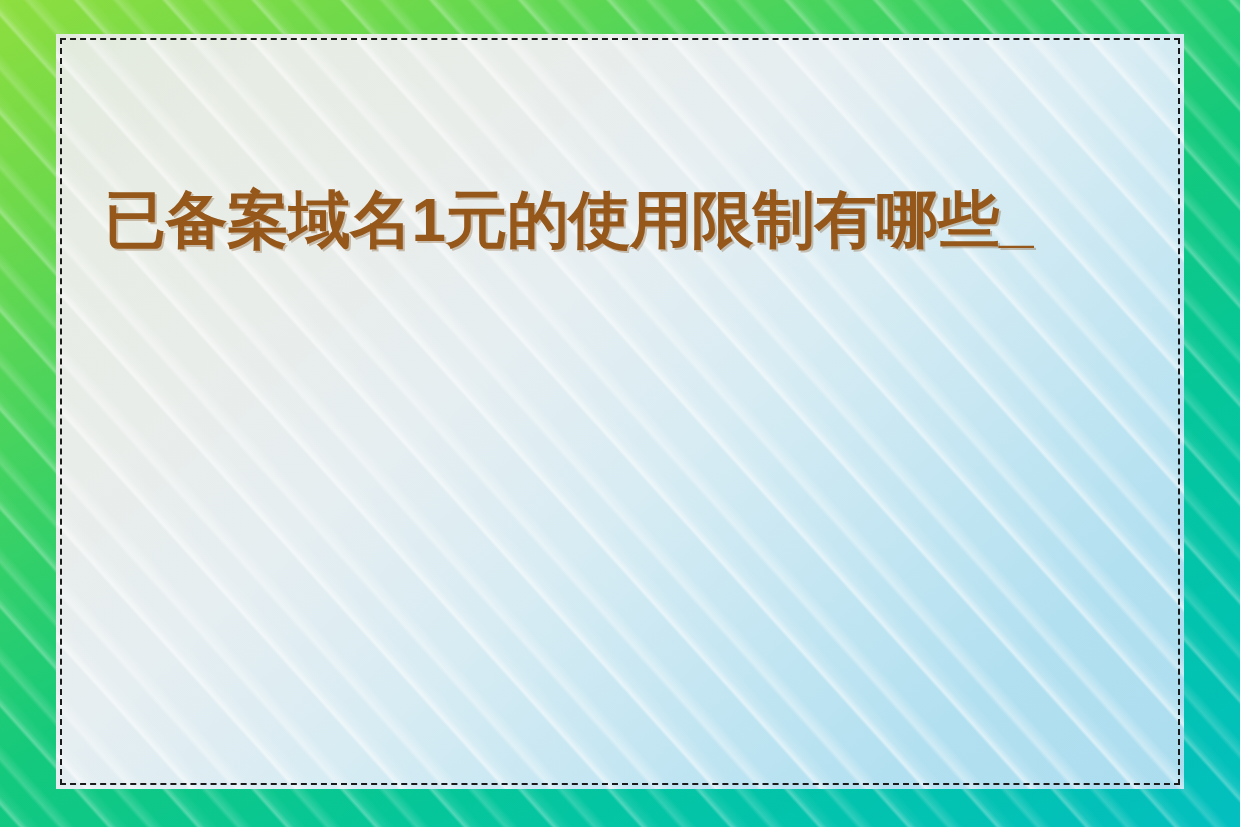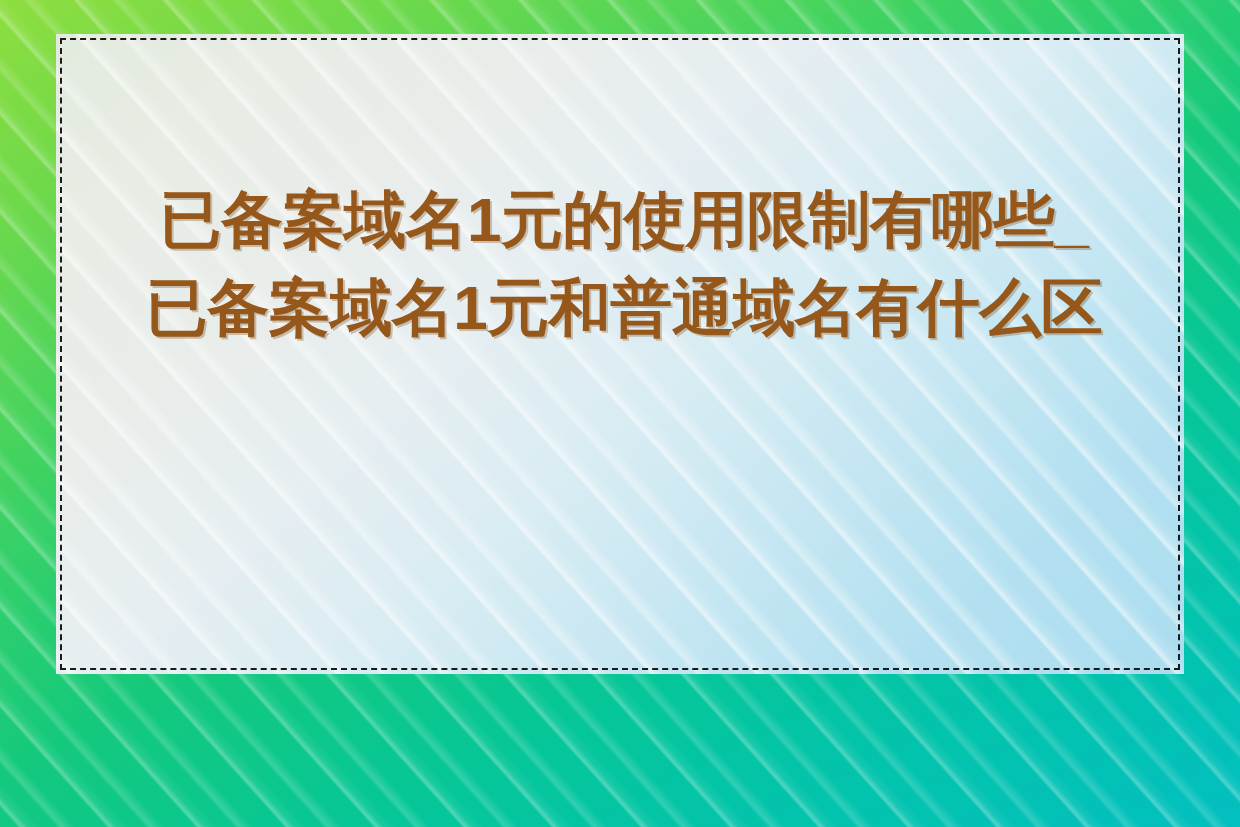--- a/index.html
+++ b/index.html
@@ -48,32 +48,31 @@
         rgba(255,255,255,0.00) 66px);
     pointer-events: none;
   }
 
   
   #banner .card {
     position: absolute;
     left: 56px;
     top: 34px;
     width: 1128px;
-    height: 640px;
+    height: 755px;
     overflow: hidden;
     background: linear-gradient(138deg,
                 #e2eadd 0%,
                 #e7ece4 12%,
                 #e9edea 26%,
                 #e6eef1 40%,
                 #d8ecf3 55%,
                 #c4e6f2 70%,
                 #b3e0f0 84%,
                 #abddef 100%);
-    text-align: center;
   }
 
   #banner .card-streaks {
     position: absolute;
     inset: -40%;
     background-image: repeating-linear-gradient(
         48deg,
         rgba(255,255,255,0.00) 0px,
         rgba(255,255,255,0.00) 11px,
         rgba(255,255,255,0.55) 14px,
@@ -124,17 +123,16 @@
 <div id="banner">
 
   <div class="streaks-outer"></div>
 
   <div class="card">
     <div class="card-streaks"></div>
     <div class="dashed-frame"></div>
 
     <div class="headline">
       <span class="ln">已备案域名1元的使用限制有哪些_</span>
-      <span class="ln">已备案域名1元和普通域名有什么区</span>
     </div>
   </div>
 
 </div>
 
 </body></html>

